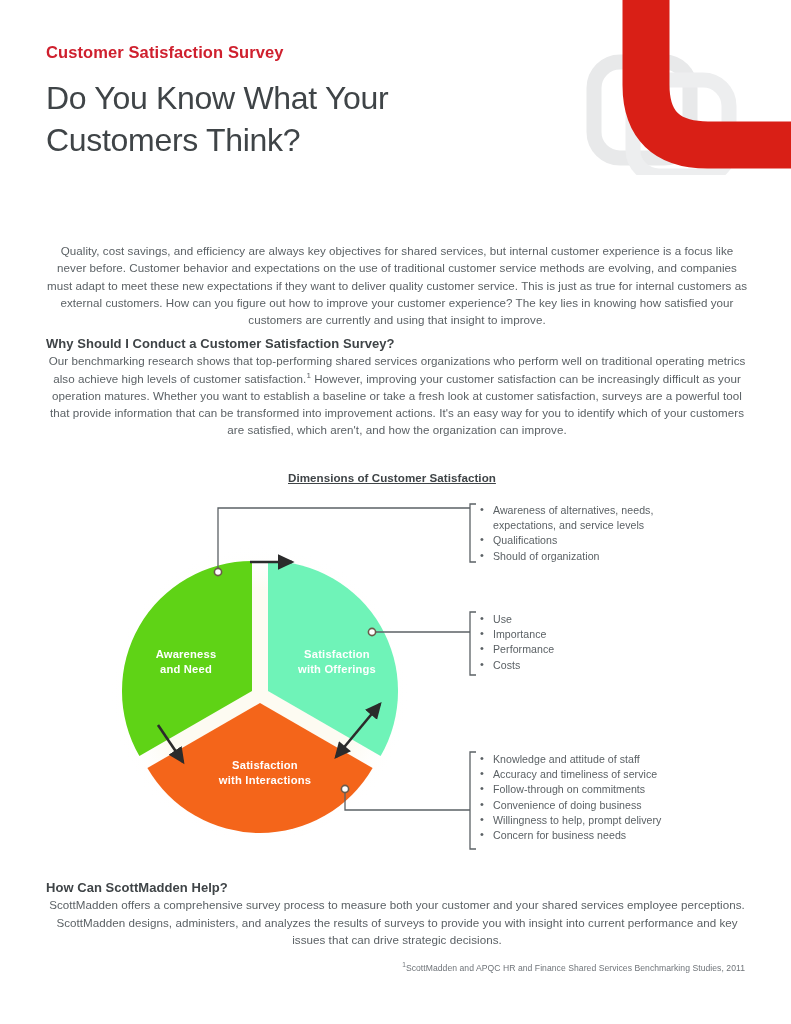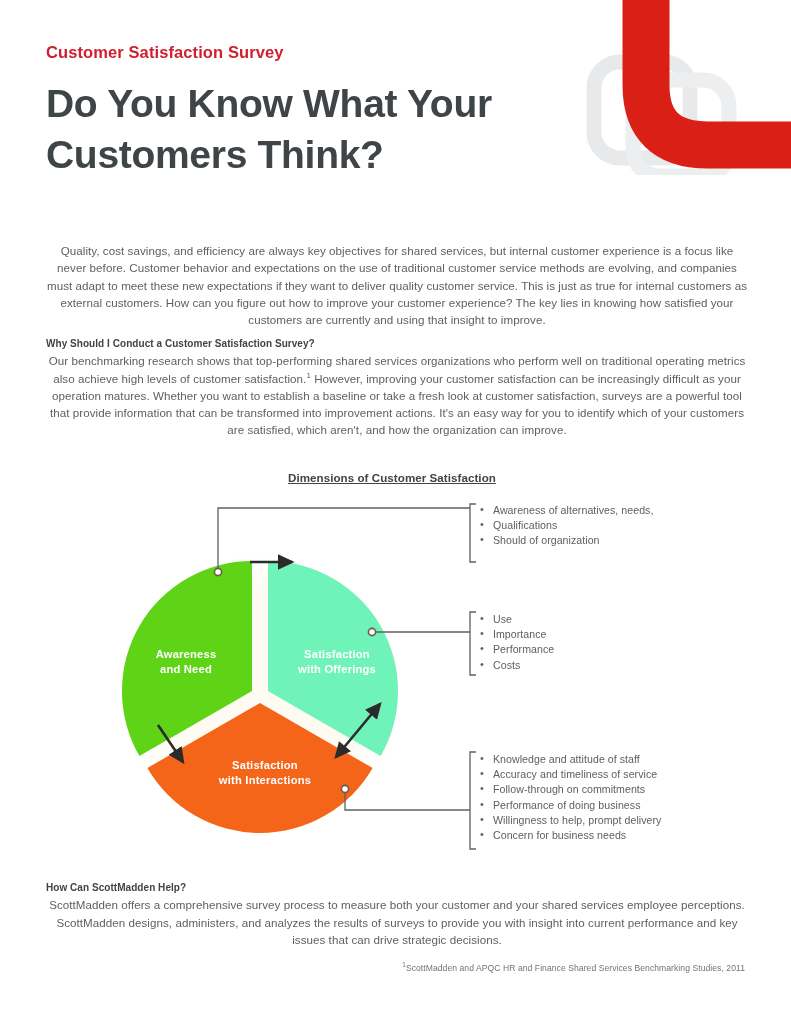--- a/index.html
+++ b/index.html
@@ -14,32 +14,32 @@
   .logo{position:absolute;top:0;right:0;width:205px;height:175px;overflow:hidden;}
   .logo svg{position:absolute;top:0;right:0;}
 
   
   .eyebrow{
     position:absolute;left:46px;top:43px;
     font-size:16.5px;font-weight:bold;color:#cf202e;letter-spacing:.1px;
   }
   .headline{
     position:absolute;left:46px;top:78px;width:470px;
-    font-size:39px;font-weight:bold;color:#3f4447;line-height:1.31;
+    font-size:32px;font-weight:normal;color:#3f4447;line-height:1.31;
     letter-spacing:-.3px;
   }
 
   
   .body-block{position:absolute;left:46px;width:702px;}
   .para{
     font-size:11.6px;line-height:17.3px;color:#5b6165;text-align:center;
     letter-spacing:.05px;
   }
   .sec-head{
-    font-size:10px;font-weight:bold;color:#3f4447;line-height:17.3px;
+    font-size:13px;font-weight:bold;color:#3f4447;line-height:17.3px;
     letter-spacing:.05px;
   }
   .sup{font-size:8px;vertical-align:super;line-height:0;}
 
   #intro{top:242px;}
   #why{top:335px;}
   #help{top:879px;}
 
   
   .diagram{position:absolute;left:0;top:462px;width:791px;height:400px;}
@@ -152,40 +152,41 @@
 
       <polyline points="345,327 345,348 470,348" fill="none" stroke="#5b6165" stroke-width="1.3"></polyline>
       <circle cx="345" cy="327" r="3.6" fill="#ffffff" stroke="#6b5b4a" stroke-width="1.6"></circle>
       <path d="M 476 290 L 470 290 L 470 387 L 476 387" fill="none" stroke="#5b6165" stroke-width="1.3"></path>
     </svg>
   </div>
 
   <div class="callout" id="callout-1">
     <ul>
       <li><span class="bullet">•</span><span>Awareness of alternatives, needs,</span></li>
+      <li><span>expectations, and service levels</span></li>
       <li><span class="bullet">•</span><span>Qualifications</span></li>
       <li><span class="bullet">•</span><span>Should of organization</span></li>
     </ul>
   </div>
 
   <div class="callout" id="callout-2">
     <ul>
       <li><span class="bullet">•</span><span>Use</span></li>
       <li><span class="bullet">•</span><span>Importance</span></li>
       <li><span class="bullet">•</span><span>Performance</span></li>
       <li><span class="bullet">•</span><span>Costs</span></li>
     </ul>
   </div>
 
   <div class="callout" id="callout-3">
     <ul>
       <li><span class="bullet">•</span><span>Knowledge and attitude of staff</span></li>
       <li><span class="bullet">•</span><span>Accuracy and timeliness of service</span></li>
       <li><span class="bullet">•</span><span>Follow-through on commitments</span></li>
-      <li><span class="bullet">•</span><span>Performance of doing business</span></li>
+      <li><span class="bullet">•</span><span>Convenience of doing business</span></li>
       <li><span class="bullet">•</span><span>Willingness to help, prompt delivery</span></li>
       <li><span class="bullet">•</span><span>Concern for business needs</span></li>
     </ul>
   </div>
 
   <div class="body-block" id="help">
     <div class="sec-head">How Can ScottMadden Help?</div>
     <div class="para">ScottMadden offers a comprehensive survey process to measure both your customer and your shared services employee perceptions.  ScottMadden designs, administers, and analyzes the results of surveys to provide you with insight into current performance and key issues that can drive strategic decisions.</div>
   </div>
 

